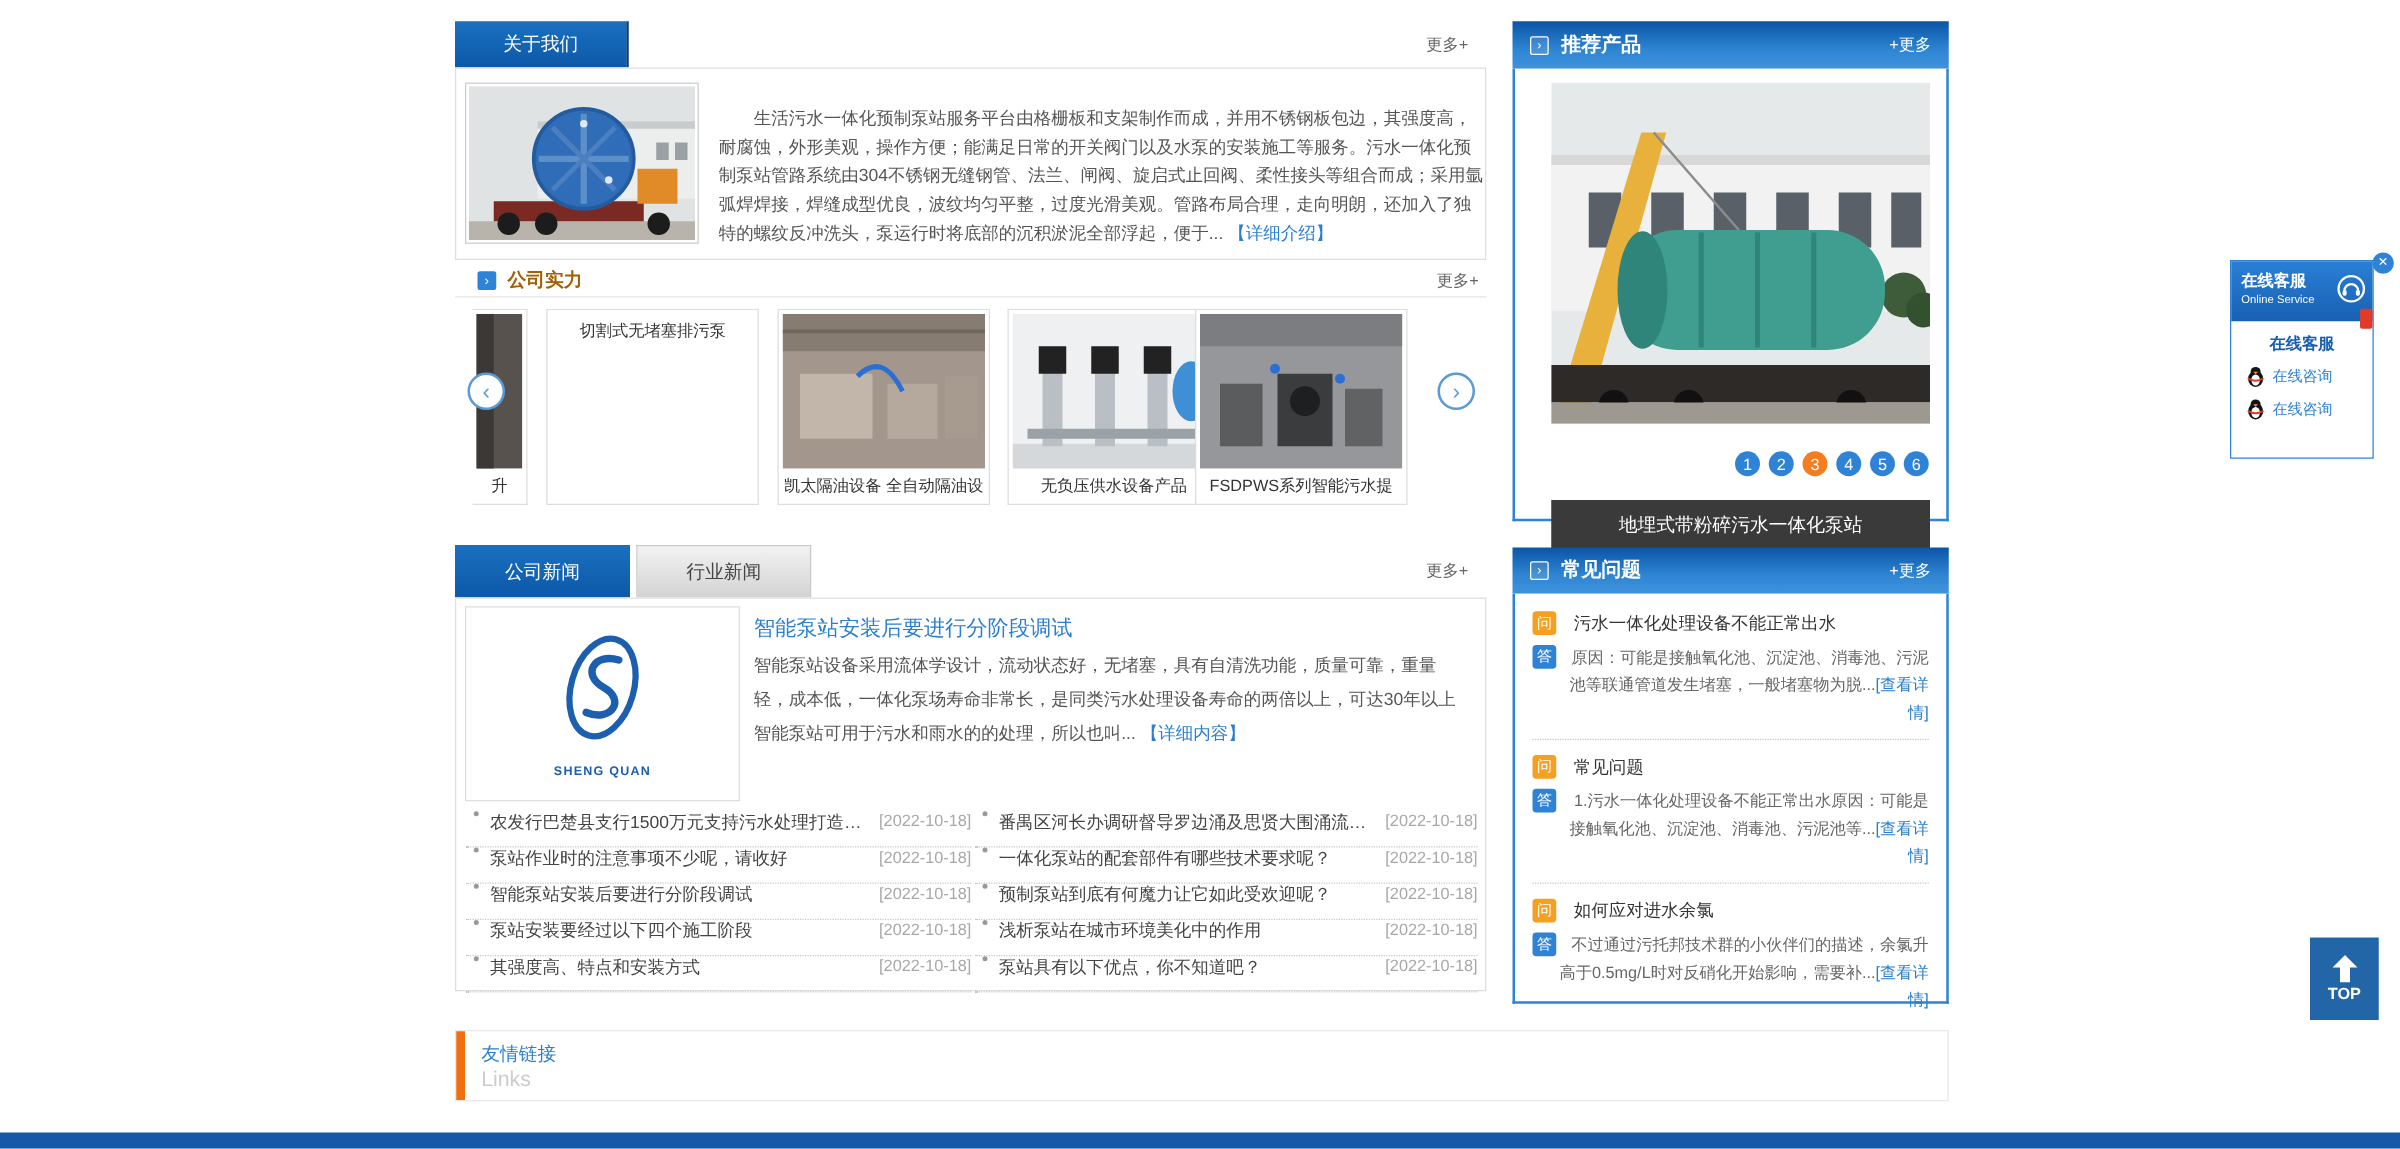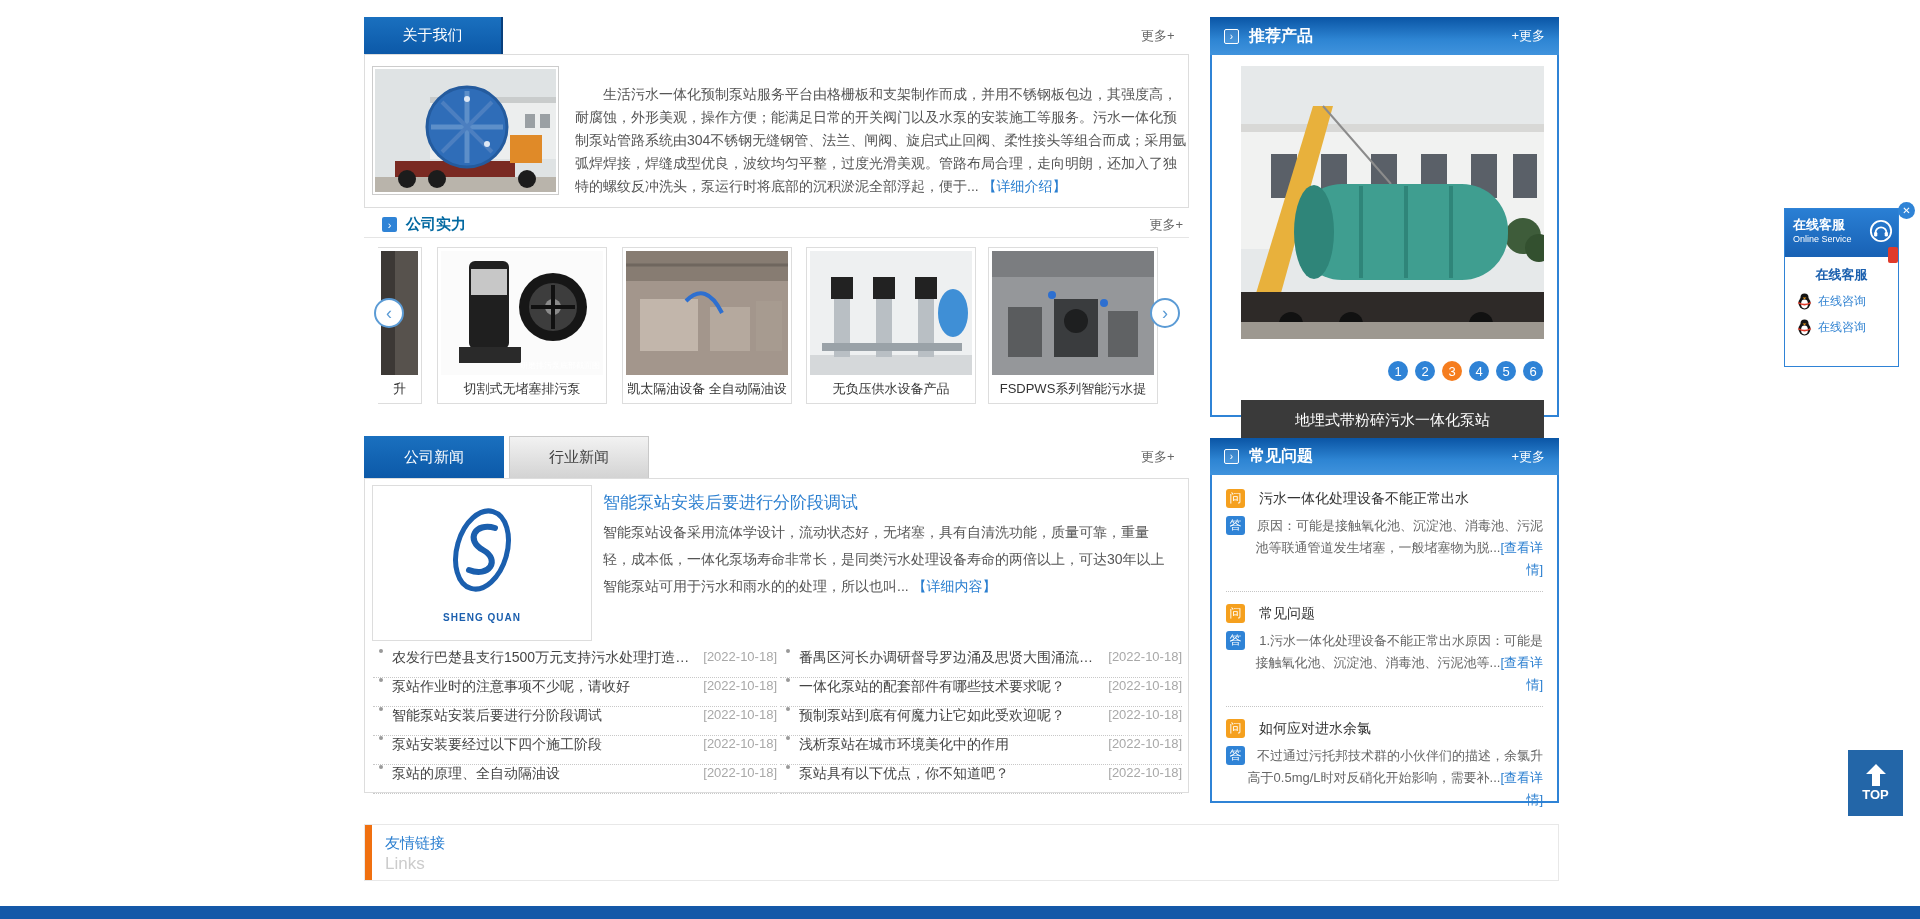--- a/index.html
+++ b/index.html
@@ -20,21 +20,21 @@
   #about-img { left:372px; top:66px; width:187px; height:129px; border:1px solid #ccc; background:#fff; padding:2px; }
   #about-img svg { display:block; }
   #about-text { left:575px; top:83px; width:612px; font-size:14px; line-height:23px; color:#555; text-indent:2em; }
   .blue-link { color:#2b7fd0; cursor:pointer; text-decoration:none; }
 
   
   #strength-header { left:364px; top:212px; width:825px; height:26px; border-bottom:1px solid #e5e5e5;
                      display:flex; align-items:center; }
   .sq-icon { width:15px; height:15px; background:#2f83d6; border-radius:2px; color:#fff; font-size:11px;
              display:flex; align-items:center; justify-content:center; margin-left:18px; }
-  #strength-title { color:#0369a1; font-size:15px; font-weight:bold; margin-left:9px; }
+  #strength-title { color:#a16207; font-size:15px; font-weight:bold; margin-left:9px; }
   #strength-more { margin-left:auto; margin-right:6px; }
   #carousel { left:364px; top:247px; width:825px; height:158px; overflow:hidden; }
   .car-item { position:absolute; top:0; width:170px; height:157px; border:1px solid #ddd; background:#fff; padding:3px; }
   .car-thumb { width:100%; height:124px; overflow:hidden; position:relative; }
   .car-thumb svg { display:block; }
   .car-cap { height:28px; line-height:28px; text-align:center; font-size:13px; color:#333;
              white-space:nowrap; overflow:hidden; }
   .overlay-cap { position:absolute; right:3px; bottom:4px; color:#fff; font-size:8px; }
   .car-arrow { position:absolute; top:51px; width:30px; height:30px; border:2px solid #5b9bd5; border-radius:50%;
                color:#5b9bd5; font-size:18px; display:flex; align-items:center; justify-content:center;
@@ -157,34 +157,20 @@
   <div class="car-item" style="left:14px;width:44px;border-left:none;">
     <div class="car-thumb">
         <svg width="100%" height="124">
           <rect width="100%" height="124" fill="#57524d"></rect>
           <rect x="0" y="0" width="14" height="124" fill="#3c3835"></rect>
         </svg>
       </div>
     <div class="car-cap">升</div>
   </div>
   <div class="car-item" style="left:73px;">
-    <div class="car-thumb">
-      <svg width="162" height="124" viewBox="0 0 162 124">
-        <rect width="162" height="124" fill="#fbfbfb"></rect>
-        <rect x="28" y="10" width="40" height="88" rx="6" fill="#1f1f1f"></rect>
-        <rect x="30" y="18" width="36" height="26" fill="#c7c7c7"></rect>
-        <rect x="18" y="96" width="62" height="16" fill="#2a2a2a"></rect>
-        <circle cx="112" cy="56" r="34" fill="#161616"></circle>
-        <circle cx="112" cy="56" r="24" fill="#3d3d3d"></circle>
-        <circle cx="112" cy="56" r="8" fill="#8a8a8a"></circle>
-        <line x1="112" y1="34" x2="112" y2="78" stroke="#111" stroke-width="4"></line>
-        <line x1="90" y1="56" x2="134" y2="56" stroke="#111" stroke-width="4"></line>
-      </svg>
-      <div class="overlay-cap">研磨排污泵底部截面图</div>
-    </div>
     <div class="car-cap">切割式无堵塞排污泵</div>
   </div>
   <div class="car-item" style="left:442px;">
     <div class="car-thumb">
       <svg width="162" height="124" viewBox="0 0 162 124">
         <rect width="162" height="124" fill="#eef0f1"></rect>
         <rect x="0" y="104" width="162" height="20" fill="#d5d8da"></rect>
         <rect x="24" y="46" width="16" height="60" fill="#b9bfc4"></rect>
           <rect x="21" y="26" width="22" height="22" fill="#222"></rect>
         <rect x="66" y="46" width="16" height="60" fill="#b9bfc4"></rect>
@@ -204,21 +190,21 @@
         <rect x="0" y="0" width="162" height="30" fill="#877c72"></rect>
         <line x1="0" y1="14" x2="162" y2="14" stroke="#6f665e" stroke-width="3"></line>
         <rect x="14" y="48" width="58" height="52" fill="#c2b6ab"></rect>
         <rect x="84" y="56" width="40" height="44" fill="#b5a99e"></rect>
         <rect x="130" y="50" width="26" height="50" fill="#a79b90"></rect>
         <path d="M60 50 Q80 30 96 62" stroke="#2d6fd0" stroke-width="4" fill="none"></path>
       </svg>
     </div>
     <div class="car-cap">凯太隔油设备 全自动隔油设</div>
   </div>
-  <div class="car-item" style="left:624px;">
+  <div class="car-item" style="left:592px;">
     <div class="car-thumb">
       <svg width="162" height="124" viewBox="0 0 162 124">
         <rect width="162" height="124" fill="#95979a"></rect>
         <rect x="0" y="0" width="162" height="26" fill="#7b7d80"></rect>
         <rect x="16" y="56" width="34" height="50" fill="#5a5c5e"></rect>
         <rect x="62" y="48" width="44" height="58" fill="#3a3c3e"></rect>
         <circle cx="84" cy="70" r="12" fill="#1e1f20"></circle>
         <rect x="116" y="60" width="30" height="46" fill="#606264"></rect>
         <circle cx="60" cy="44" r="4" fill="#2d6fd0"></circle>
           <circle cx="112" cy="52" r="4" fill="#2d6fd0"></circle>
@@ -264,21 +250,21 @@
         <span class="t">智能泵站安装后要进行分阶段调试</span>
         <span class="d">[2022-10-18]</span>
       </li>
     <li class="news-li">
         <span class="dot"></span>
         <span class="t">泵站安装要经过以下四个施工阶段</span>
         <span class="d">[2022-10-18]</span>
       </li>
     <li class="news-li">
         <span class="dot"></span>
-        <span class="t">泵站的原理、全自动隔油设</span>
+        <span class="t">其强度高、特点和安装方式</span>
         <span class="d">[2022-10-18]</span>
       </li>
   </ul>
   <ul class="news-list" id="list-right">
     <li class="news-li">
         <span class="dot"></span>
         <span class="t">番禺区河长办调研督导罗边涌及思贤大围涌流域水环</span>
         <span class="d">[2022-10-18]</span>
       </li>
     <li class="news-li">

